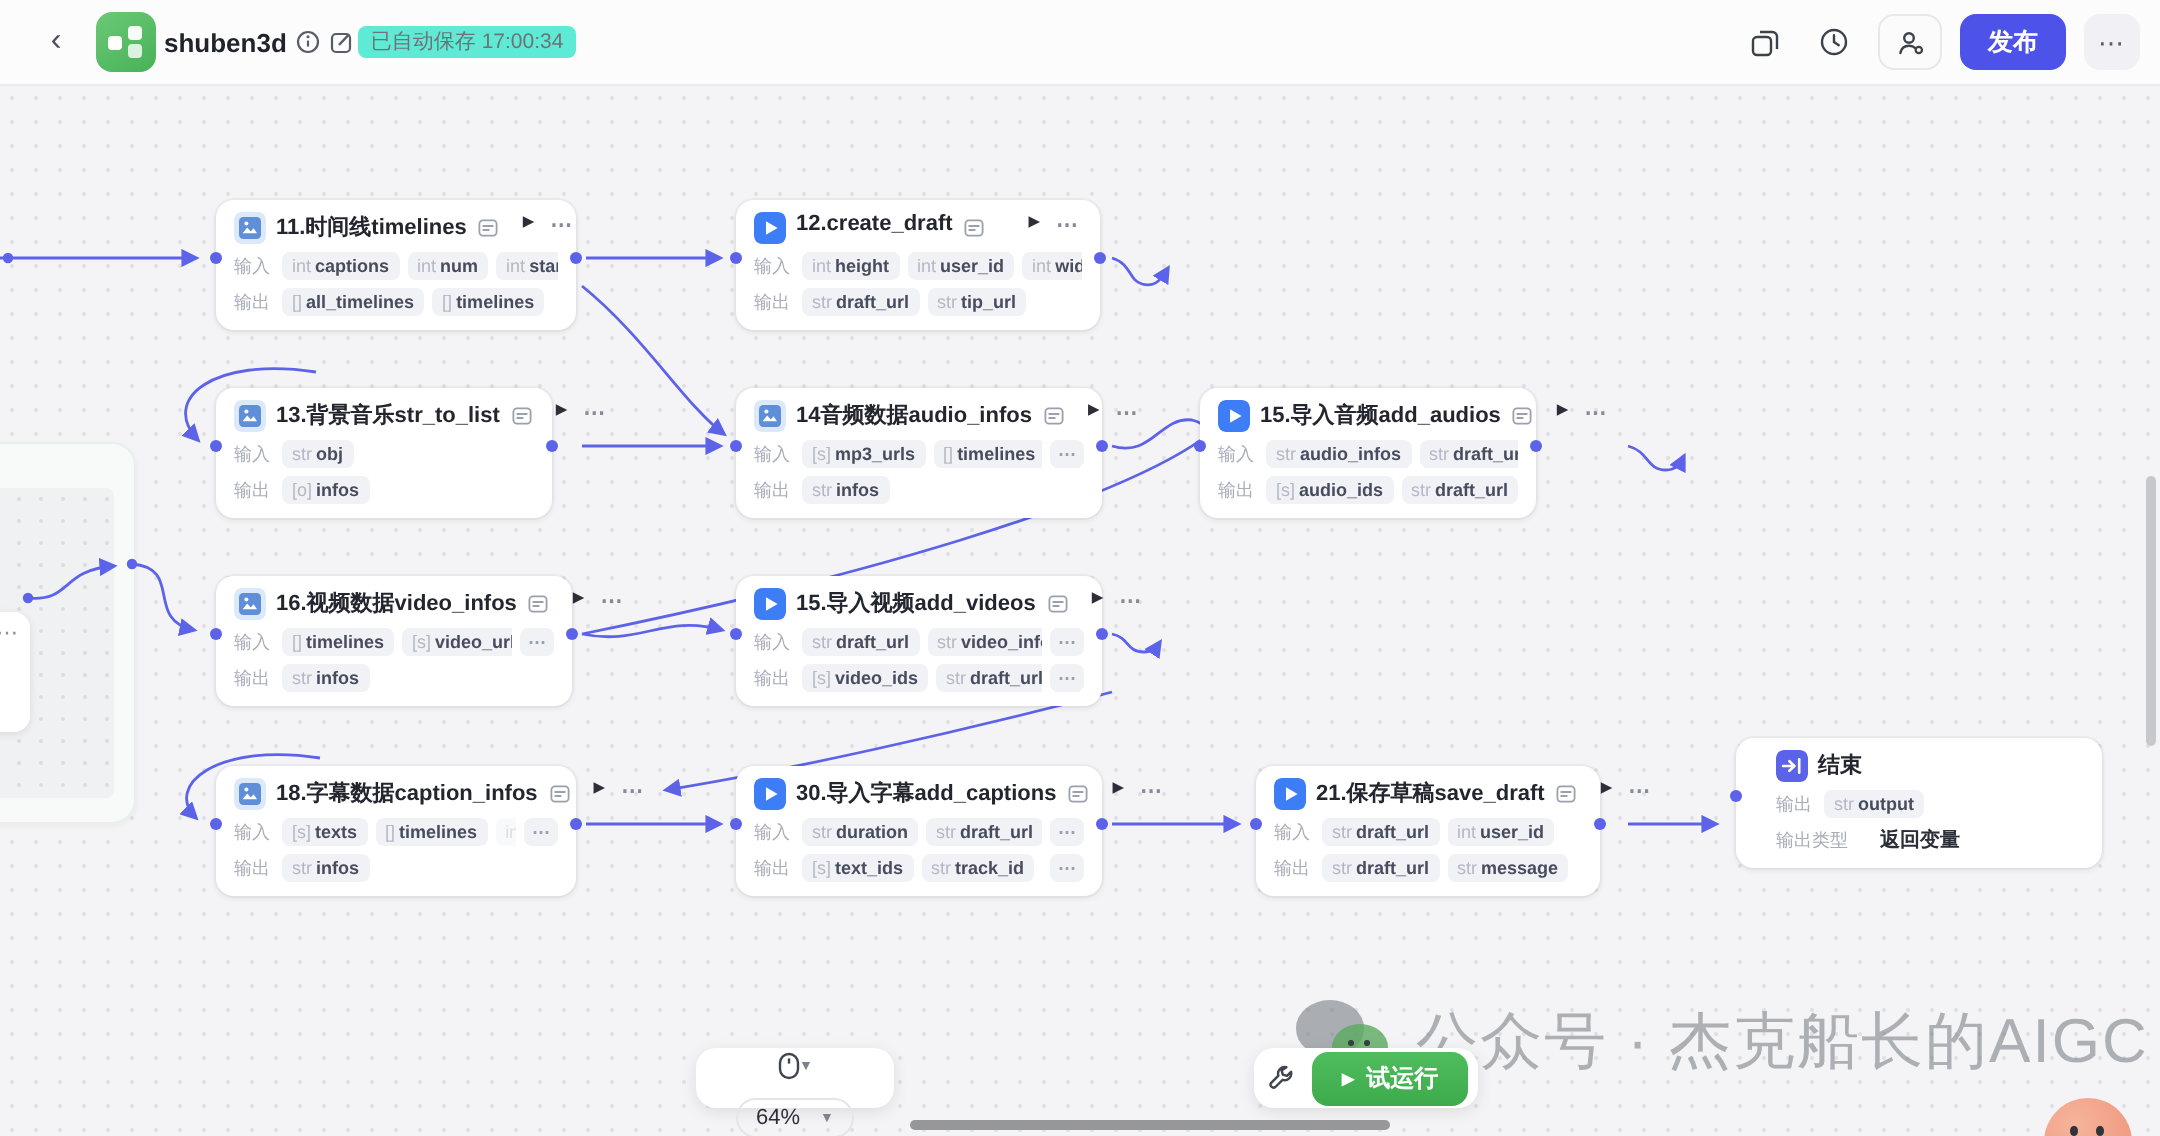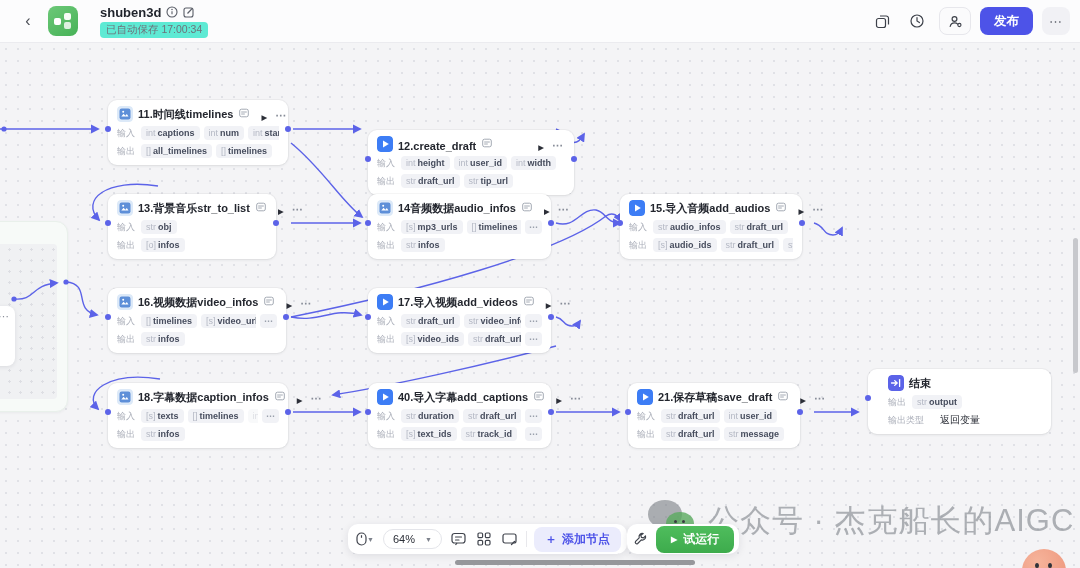--- a/index.html
+++ b/index.html
@@ -7,21 +7,21 @@
   body { font-family:"Liberation Sans", sans-serif; background:#f4f4f6; position:relative; }
 
   
   .topbar{position:absolute;top:0;left:0;width:1080px;height:43px;background:#fcfcfd;
     border-bottom:1px solid #ebebef;display:flex;align-items:center;z-index:50;padding:0 10px;}
   .back{width:24px;height:24px;display:flex;align-items:center;justify-content:center;
     color:#4c4f57;font-size:16px;cursor:pointer;margin-left:6px;}
   .applogo{width:30px;height:30px;border-radius:8px;margin-left:8px;
     background:linear-gradient(145deg,#6cc878,#47b257);position:relative;flex:none;}
   .applogo svg{position:absolute;inset:0;}
-  .titleblock{margin-left:22px;display:flex;flex-direction:column;gap:2px;}
+  .titleblock{margin-left:4px;display:flex;gap:2px;}
   .titlerow{display:flex;align-items:center;gap:5px;}
   .apptitle{font-size:13px;font-weight:700;color:#1f232b;}
   .t-ic{color:#585c66;display:flex;align-items:center;}
   .autosave{background:#5eead4;border-radius:4px;padding:1px 6px;font-size:10.5px;color:#6e727a;align-self:flex-start;}
   .tb-right{margin-left:auto;display:flex;align-items:center;gap:9px;}
   .tb-icbtn{width:26px;height:26px;display:flex;align-items:center;justify-content:center;cursor:pointer;color:#3d414a;}
   .tb-person{width:32px;height:28px;border:1px solid #e7e7ec;border-radius:8px;background:#fbfbfc;}
   .publish{height:28px;padding:0 14px;border:none;border-radius:8px;background:#4d53e8;color:#fff;
     font-size:12.5px;font-weight:600;cursor:pointer;font-family:inherit;}
   .tb-more{width:28px;height:28px;border-radius:8px;background:#f1f1f5;color:#5a5e68;font-size:13px;
@@ -40,45 +40,45 @@
   .groupcard{position:absolute;left:-42px;top:263px;width:57px;height:60px;background:#fff;border-radius:8px;
     box-shadow:0 1px 4px rgba(25,28,45,.1);z-index:6;}
   .groupcard .dots{position:absolute;right:5px;top:4px;color:#8a8e99;font-size:11px;letter-spacing:1px;}
 
   svg.edges{position:absolute;top:0;left:0;z-index:5;pointer-events:none;}
   .edge{fill:none;stroke:#5c63e8;stroke-width:1.4;}
 
   
   .node{position:absolute;background:#fff;border-radius:9px;padding:6px 9px 7px;z-index:10;
     box-shadow:0 1px 3px rgba(25,28,45,.09), 0 0 0 1px rgba(25,28,45,.03);cursor:pointer;}
-  .n-head{display:flex;align-items:flex-end;gap:5px;height:16px;}
+  .n-head{display:flex;align-items:flex-start;gap:5px;height:16px;}
   .n-ic{width:16px;height:16px;flex:none;border-radius:4px;overflow:hidden;}
   .n-title{font-size:11px;font-weight:700;color:#23262e;white-space:nowrap;}
   .n-suffix{flex:none;margin-left:1px;}
   .n-sp{flex:1;}
   .n-play{font-size:7.5px;color:#2c2f38;cursor:pointer;padding:0 2px;}
   .n-more{font-size:11px;color:#868b97;font-weight:700;letter-spacing:1px;cursor:pointer;padding:0 1px;}
   .n-row{display:flex;align-items:center;margin-top:4px;height:14px;}
   .n-label{font-size:9px;color:#a9adb8;width:24px;flex:none;}
   .n-label.wide{width:52px;}
   .tags{display:flex;gap:4px;overflow:hidden;flex:1;min-width:0;align-items:center;}
   .tag{background:#f1f2f6;border-radius:4px;padding:2px 5px;font-size:9px;white-space:nowrap;flex:none;display:flex;gap:2px;}
   .tag .t{color:#b4b8c4;font-weight:500;}
   .tag .n{color:#474d5e;font-weight:700;}
   .tag.fade{opacity:.45;}
   .morechip{flex:none;background:#f1f2f6;border-radius:4px;padding:2px 4px;font-size:9px;color:#9aa0ac;
     font-weight:700;margin-left:4px;cursor:pointer;}
-  .plain{font-size:10px;color:#2c2f38;font-weight:400;}
+  .plain{font-size:10px;color:#2c2f38;font-weight:700;}
   .port{position:absolute;width:6px;height:6px;border-radius:50%;background:#5c63e8;top:26px;}
   .port.l{left:-3px;} .port.r{right:-3px;}
 
   
   .toolbar{position:absolute;background:#fff;border-radius:10px;box-shadow:0 2px 8px rgba(25,28,45,.1);
     display:flex;align-items:center;z-index:30;}
-  .toolbar.main{left:348px;top:524px;height:30px;padding:0 6px;gap:7px;}
+  .toolbar.main{left:348px;top:524px;height:30px;padding:0 6px;gap:7px;flex-direction:column;}
   .tool-ic{display:flex;align-items:center;justify-content:center;color:#40444d;cursor:pointer;padding:2px;}
   .chev{font-size:7px;color:#7d828c;}
   .zoompill{display:flex;align-items:center;gap:10px;border:1px solid #e4e5ea;border-radius:14px;
     padding:3px 9px;font-size:11px;color:#2c2f38;cursor:pointer;}
   .vdiv{width:1px;height:16px;background:#e8e8ec;}
   .addnode{display:flex;align-items:center;gap:5px;background:#ebecfc;color:#4d53e8;border-radius:8px;
     padding:4px 11px;font-size:12px;font-weight:600;cursor:pointer;white-space:nowrap;}
   .toolbar.run{left:627px;top:524px;height:30px;padding:0 5px;gap:6px;}
   .runbtn{display:flex;align-items:center;gap:6px;background:linear-gradient(#4fbd5d,#3dab4c);color:#fff;
     border-radius:8px;padding:5px 15px;font-size:12px;font-weight:700;cursor:pointer;white-space:nowrap;}
@@ -185,21 +185,21 @@
             </span>
             <span class="tag ">
               <span class="t">[]</span>
               <span class="n">timelines</span>
             </span>
           </span>
         </div>
         <span class="port l"></span>
         <span class="port r"></span>
       </div>
-      <div class="node" style="left: 368px; top: 57px; width: 206px; margin-top: 30px;">
+      <div class="node" style="left: 368px; top: 57px; width: 182px;">
         <div class="n-head">
     <span class="n-ic"><svg viewBox="0 0 16 16">
               <rect width="16" height="16" rx="3.5" fill="#3d7df5"></rect>
               <path d="M6 4.6v6.8l5.8-3.4z" fill="#fff"></path>
             </svg></span>
     <span class="n-title">12.create_draft</span>
           <span class="n-suffix"><svg width="10" height="10" viewBox="0 0 10 10">
               <rect x=".7" y="1.2" width="8.6" height="7.6" rx="1.8" fill="none" stroke="#9aa0ac" stroke-width=".9"></rect>
               <path d="M2.6 4h4.8M2.6 6h2.8" stroke="#9aa0ac" stroke-width=".9" stroke-linecap="round"></path>
             </svg></span>
@@ -314,21 +314,21 @@
           <span class="tags">
             <span class="tag ">
               <span class="t">str</span>
               <span class="n">infos</span>
             </span>
           </span>
         </div>
         <span class="port l"></span>
         <span class="port r"></span>
       </div>
-      <div class="node" style="left: 620px; top: 151px; width: 182px;">
+      <div class="node" style="left: 600px; top: 151px; width: 168px;">
         <div class="n-head">
     <span class="n-ic"><svg viewBox="0 0 16 16">
               <rect width="16" height="16" rx="3.5" fill="#3d7df5"></rect>
               <path d="M6 4.6v6.8l5.8-3.4z" fill="#fff"></path>
             </svg></span>
     <span class="n-title">15.导入音频add_audios</span>
           <span class="n-suffix"><svg width="10" height="10" viewBox="0 0 10 10">
               <rect x=".7" y="1.2" width="8.6" height="7.6" rx="1.8" fill="none" stroke="#9aa0ac" stroke-width=".9"></rect>
               <path d="M2.6 4h4.8M2.6 6h2.8" stroke="#9aa0ac" stroke-width=".9" stroke-linecap="round"></path>
             </svg></span>
@@ -410,21 +410,21 @@
         </div>
         <span class="port l"></span>
         <span class="port r"></span>
       </div>
       <div class="node" style="left: 368px; top: 245px; width: 183px;">
         <div class="n-head">
     <span class="n-ic"><svg viewBox="0 0 16 16">
               <rect width="16" height="16" rx="3.5" fill="#3d7df5"></rect>
               <path d="M6 4.6v6.8l5.8-3.4z" fill="#fff"></path>
             </svg></span>
-    <span class="n-title">17.导入视频add_videos</span>
+    <span class="n-title">15.导入视频add_videos</span>
           <span class="n-suffix"><svg width="10" height="10" viewBox="0 0 10 10">
               <rect x=".7" y="1.2" width="8.6" height="7.6" rx="1.8" fill="none" stroke="#9aa0ac" stroke-width=".9"></rect>
               <path d="M2.6 4h4.8M2.6 6h2.8" stroke="#9aa0ac" stroke-width=".9" stroke-linecap="round"></path>
             </svg></span>
     <span class="n-sp"></span>
     <span class="n-play">▶</span>
     <span class="n-more">⋯</span>
         </div>
         <div class="n-row">
           <span class="n-label ">输入</span>
@@ -502,21 +502,21 @@
         </div>
         <span class="port l"></span>
         <span class="port r"></span>
       </div>
       <div class="node" style="left: 368px; top: 340px; width: 183px;">
         <div class="n-head">
     <span class="n-ic"><svg viewBox="0 0 16 16">
               <rect width="16" height="16" rx="3.5" fill="#3d7df5"></rect>
               <path d="M6 4.6v6.8l5.8-3.4z" fill="#fff"></path>
             </svg></span>
-    <span class="n-title">40.导入字幕add_captions</span>
+    <span class="n-title">30.导入字幕add_captions</span>
           <span class="n-suffix"><svg width="10" height="10" viewBox="0 0 10 10">
               <rect x=".7" y="1.2" width="8.6" height="7.6" rx="1.8" fill="none" stroke="#9aa0ac" stroke-width=".9"></rect>
               <path d="M2.6 4h4.8M2.6 6h2.8" stroke="#9aa0ac" stroke-width=".9" stroke-linecap="round"></path>
             </svg></span>
     <span class="n-sp"></span>
     <span class="n-play">▶</span>
     <span class="n-more">⋯</span>
         </div>
         <div class="n-row">
           <span class="n-label ">输入</span>

